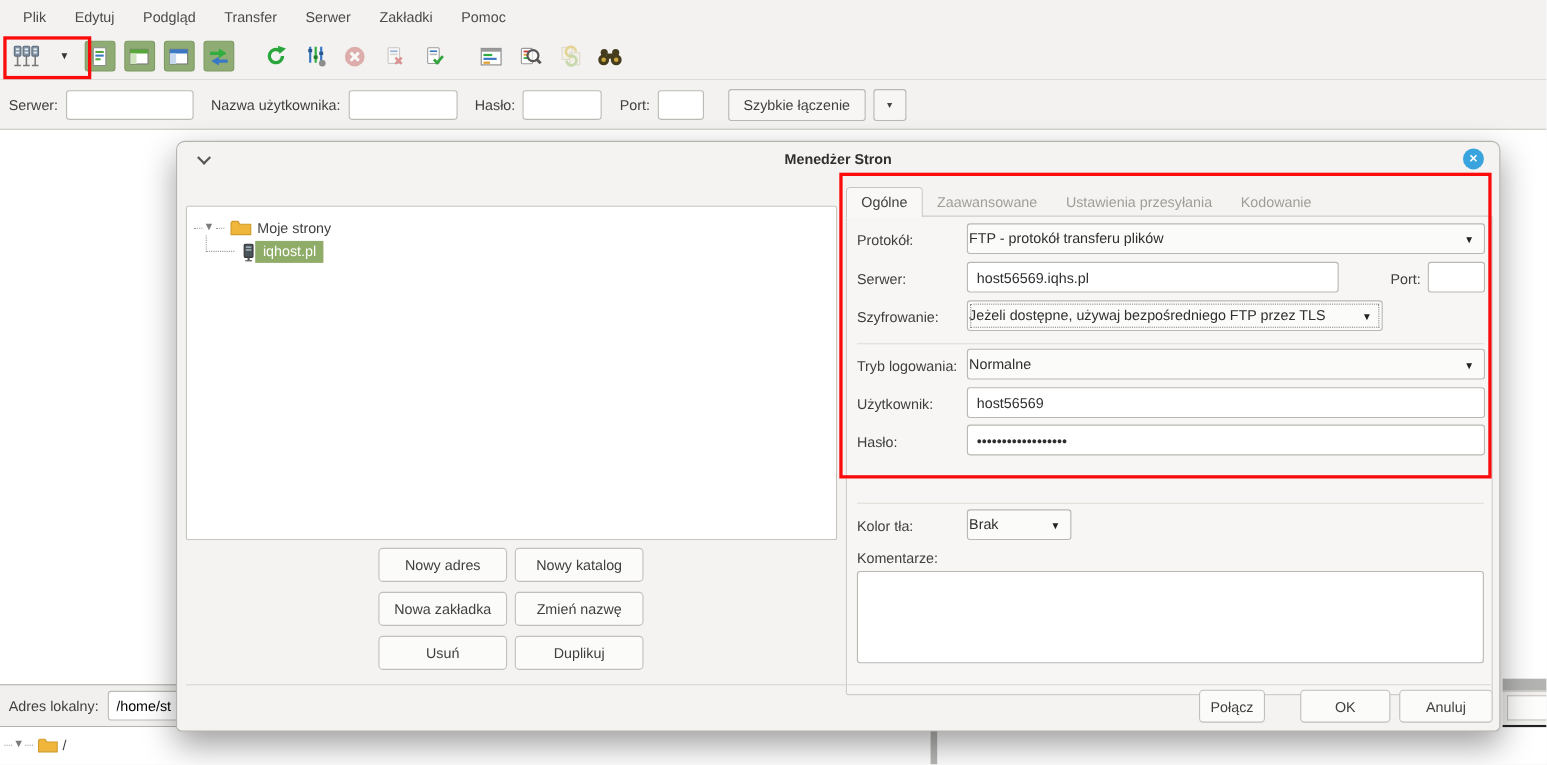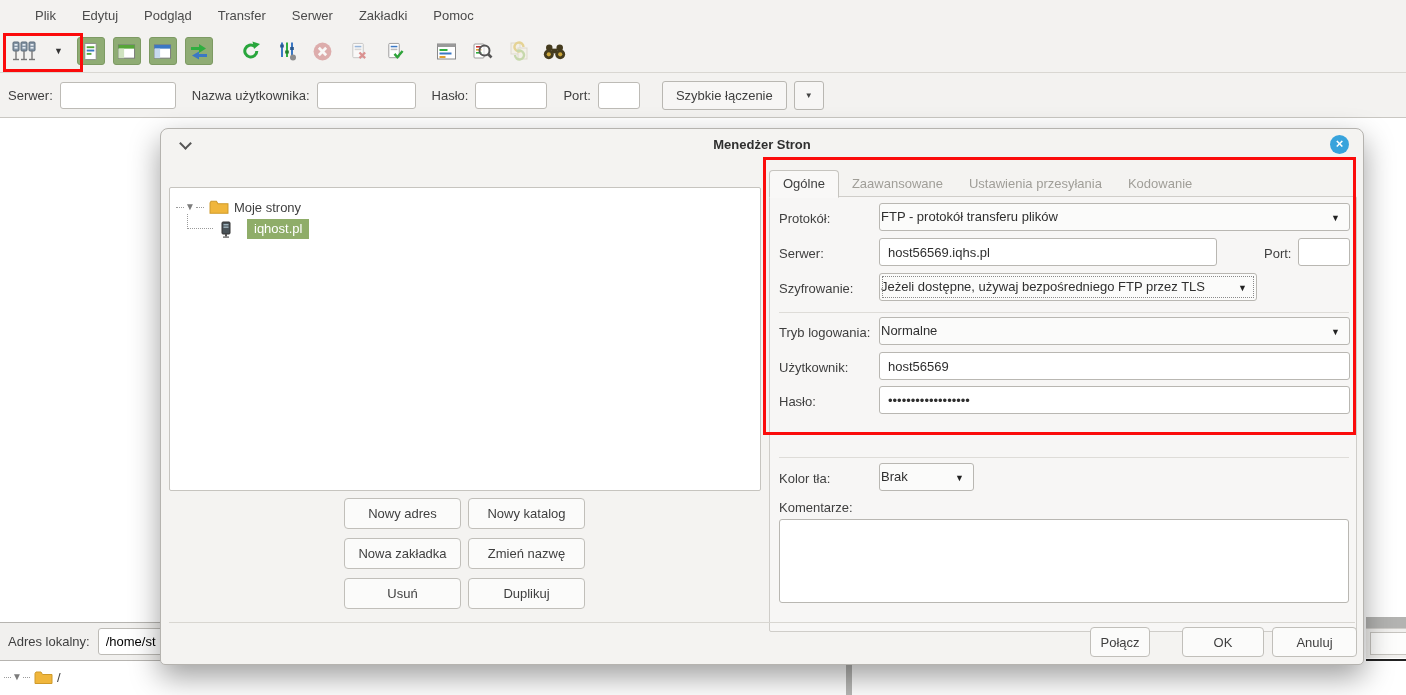--- a/index.html
+++ b/index.html
@@ -2,21 +2,21 @@
 <html><head>
 <meta charset="utf-8">
 <style>
   * { box-sizing: border-box; margin: 0; padding: 0; }
   html,body { width:1406px; height:695px; overflow:hidden;
     font-family:"Liberation Sans","DejaVu Sans",sans-serif; font-size:13px; color:#3f3f3f; }
   #stage { position:relative; width:1406px; height:695px; background:#fff; }
 
   
   .menubar { position:absolute; left:0; top:0; width:1406px; height:30px;
-    background:#f3f2f0; display:flex; align-items:center; padding-left:22px; }
+    background:#f3f2f0; display:flex; align-items:center; padding-left:8px; }
   .menu-item { padding:0 13px; color:#4b4b4b; cursor:default; }
   .toolbar { position:absolute; left:0; top:30px; width:1406px; height:43px;
     background:#f3f2f0; border-bottom:1px solid #d9d7d2; display:flex; align-items:center; padding-left:10px; }
   .tbtn { width:28px; height:28px; display:flex; align-items:center; justify-content:center; margin-right:8px; }
   .tbtn.green { background:#8fac74; border-radius:3px; border:1px solid #7d9a63; }
   .tb-gap { width:16px; }
   .sm-arrow { font-size:9px; color:#333; margin:0 14px 0 8px; }
   .dim { opacity:.5; }
 
   .quickbar { position:absolute; left:0; top:73px; width:1406px; height:45px;
@@ -42,21 +42,21 @@
   .right-strip-box { position:absolute; left:1366px; top:628px; width:40px; height:30px;
     background:#f1f0ee; border-top:1px solid #cfcdc9; }
   .right-strip-inner { position:absolute; left:1370px; top:632px; width:36px; height:23px;
     background:#fdfdfc; border:1px solid #c6c4bf; border-right:none; }
   .right-strip-line { position:absolute; left:1366px; top:659px; width:40px; height:2px; background:#222; }
 
   
   .tree-row { display:flex; align-items:center; height:22px; position:relative; }
   .dot-h { display:inline-block; height:1px; border-top:1px dotted #9a9a9a; }
   .expander { font-size:10px; color:#7c7c7c; line-height:1; margin:0 1px; }
-  .sel-chip { background:#8fad69; color:#fff; padding:2px 7px 3px 7px; margin-left:15px; }
+  .sel-chip { background:#8fad69; color:#fff; padding:2px 7px 3px 7px; margin-left:0; }
   .l-dotted { position:absolute; border-left:1px dotted #9a9a9a; border-bottom:1px dotted #9a9a9a; }
 
   
   .dialog { position:absolute; left:160px; top:128px; width:1204px; height:537px;
     background:#f4f3f1; border:1px solid #b5b3af; border-radius:8px 8px 5px 5px;
     box-shadow:0 12px 30px rgba(0,0,0,.38); z-index:10; }
   .dlg-title { position:absolute; left:0; top:0; width:100%; height:32px; }
   .dlg-title .title { position:absolute; left:0; right:0; top:8px; text-align:center;
     font-weight:700; color:#2f2f2f; }
   .chev { position:absolute; left:20px; top:10px; width:9px; height:9px;

